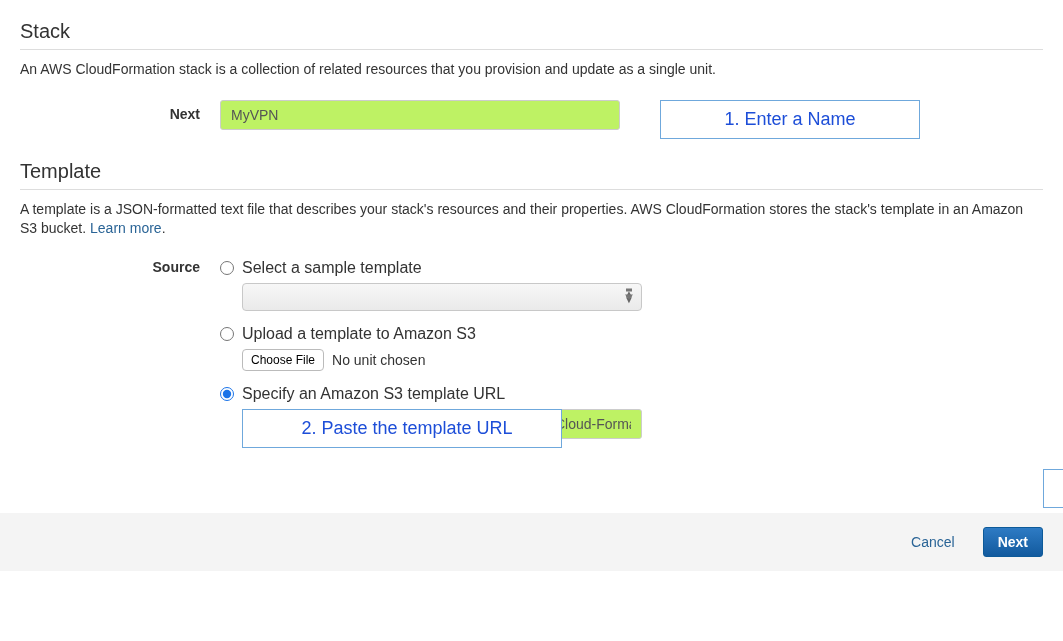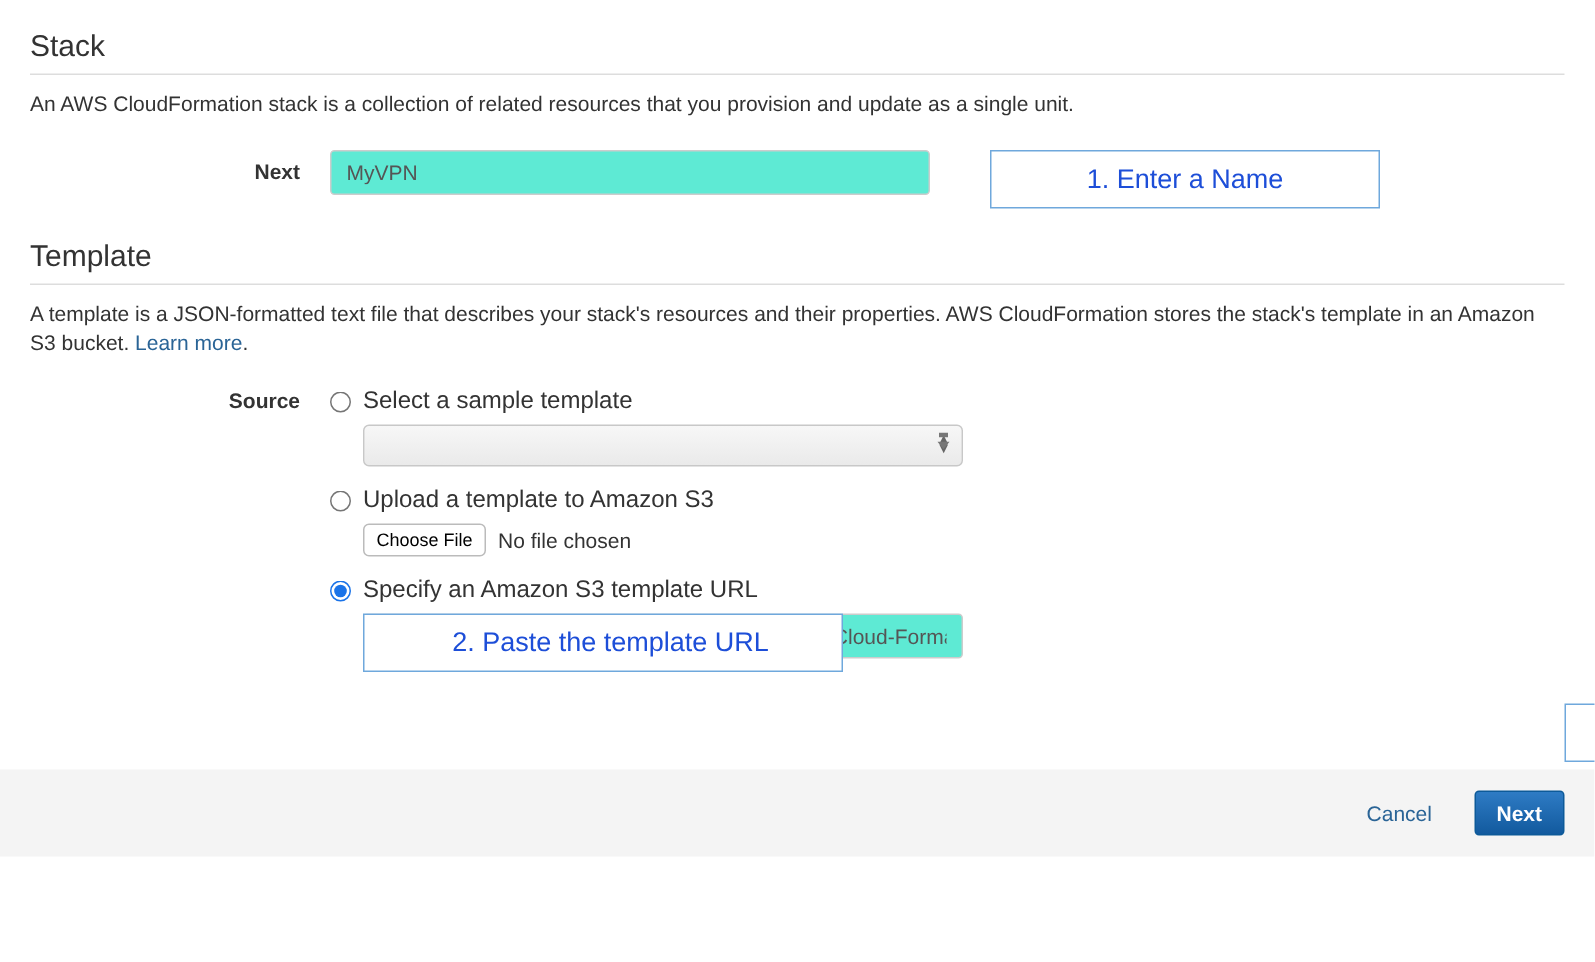--- a/index.html
+++ b/index.html
@@ -55,21 +55,21 @@
       flex: 0 0 400px;
     }
     .text-input {
       width: 100%;
       height: 30px;
       padding: 5px 10px;
       font-size: 14px;
       color: #555;
       border: 1px solid #ccc;
       border-radius: 3px;
-      background: #5eead4;
+      background: #bef264;
     }
     .text-input::placeholder {
       color: #999;
     }
     .source-group {
       display: flex;
       align-items: flex-start;
     }
     .source-options {
       flex: 0 0 410px;
@@ -242,21 +242,21 @@
             <span class="sel-arrows">▲<br>▼</span>
           </div>
         </div>
 
         <div class="radio-row">
           <input type="radio" name="source" id="r-upload" style="">
           <label for="r-upload">Upload a template to Amazon S3</label>
         </div>
         <div class="nested-control file-row">
           <button class="choose-file-btn">Choose File</button>
-          <span class="file-status">No file chosen</span>
+          <span class="file-status">No unit chosen</span>
         </div>
 
         <div class="radio-row">
           <input type="radio" name="source" id="r-s3" checked="" style="">
           <label for="r-s3">Specify an Amazon S3 template URL</label>
         </div>
         <div class="nested-control url-row">
           <input type="text" class="text-input" style="width: 400px;" value="https://s3.amazonaws.com/webdigi/VPN/Unified-Cloud-Formation.json">
           <div class="annot annot-2">2. Paste the template URL</div>
         </div>

